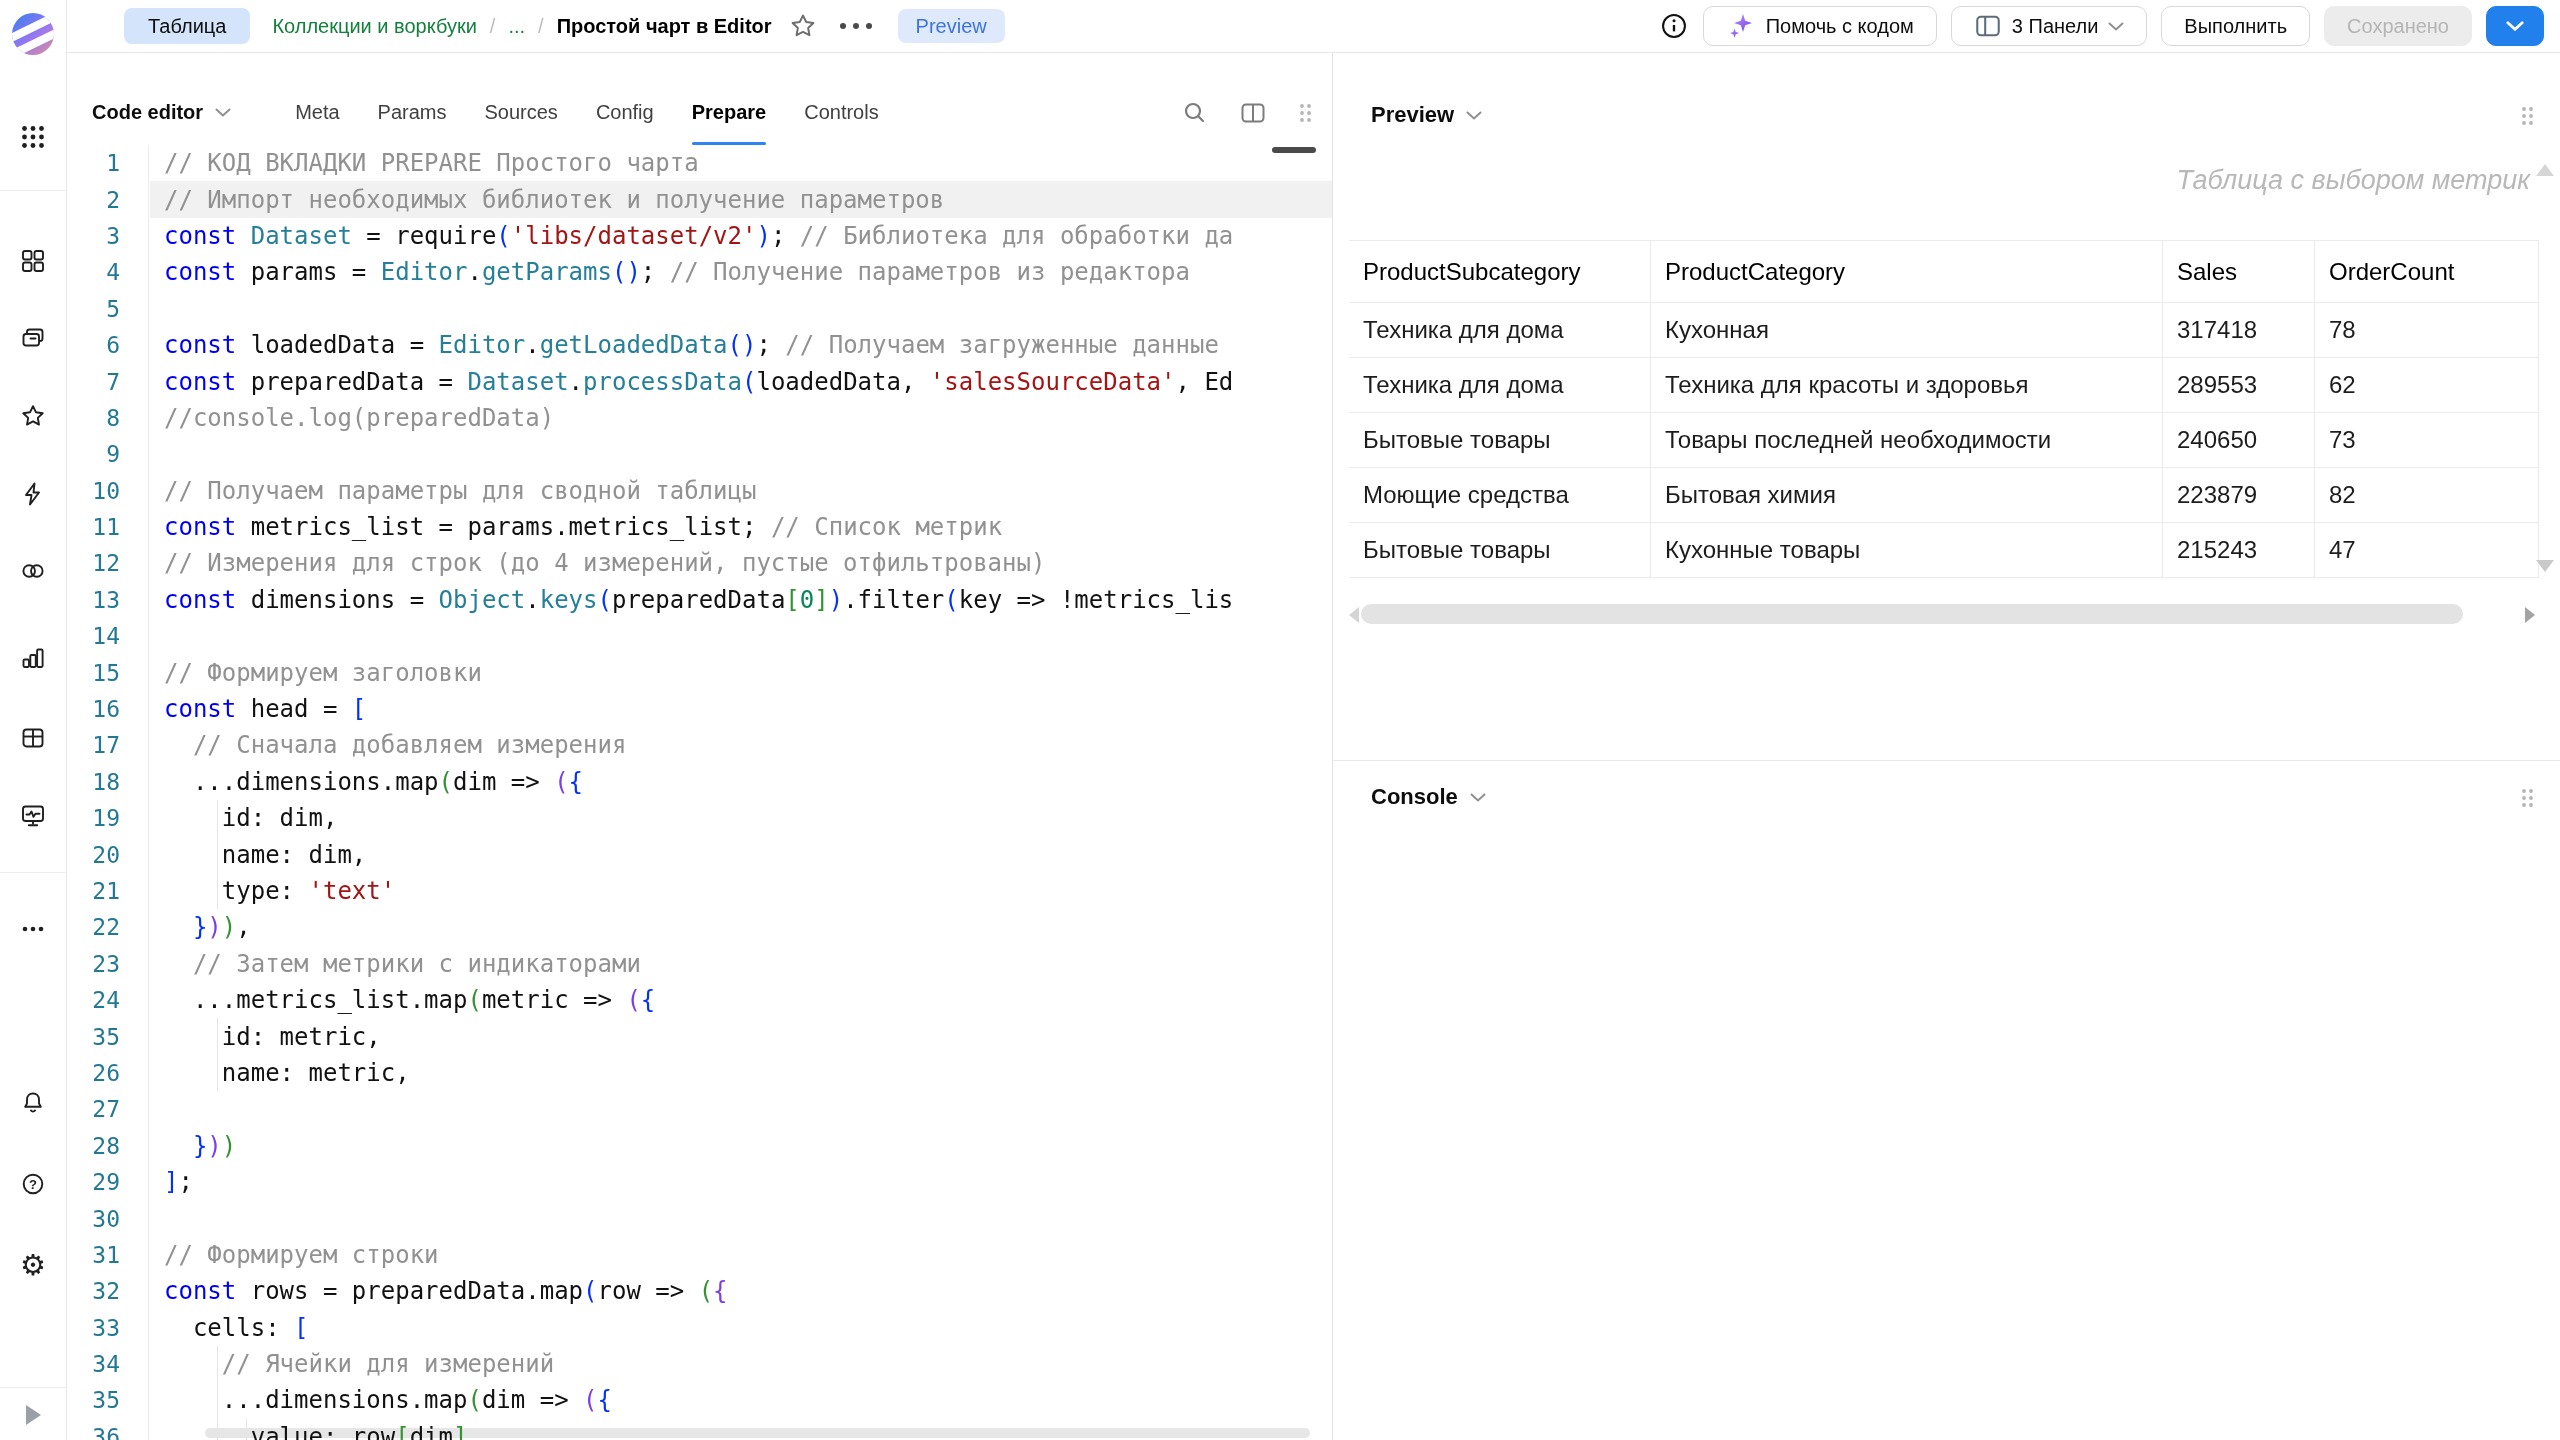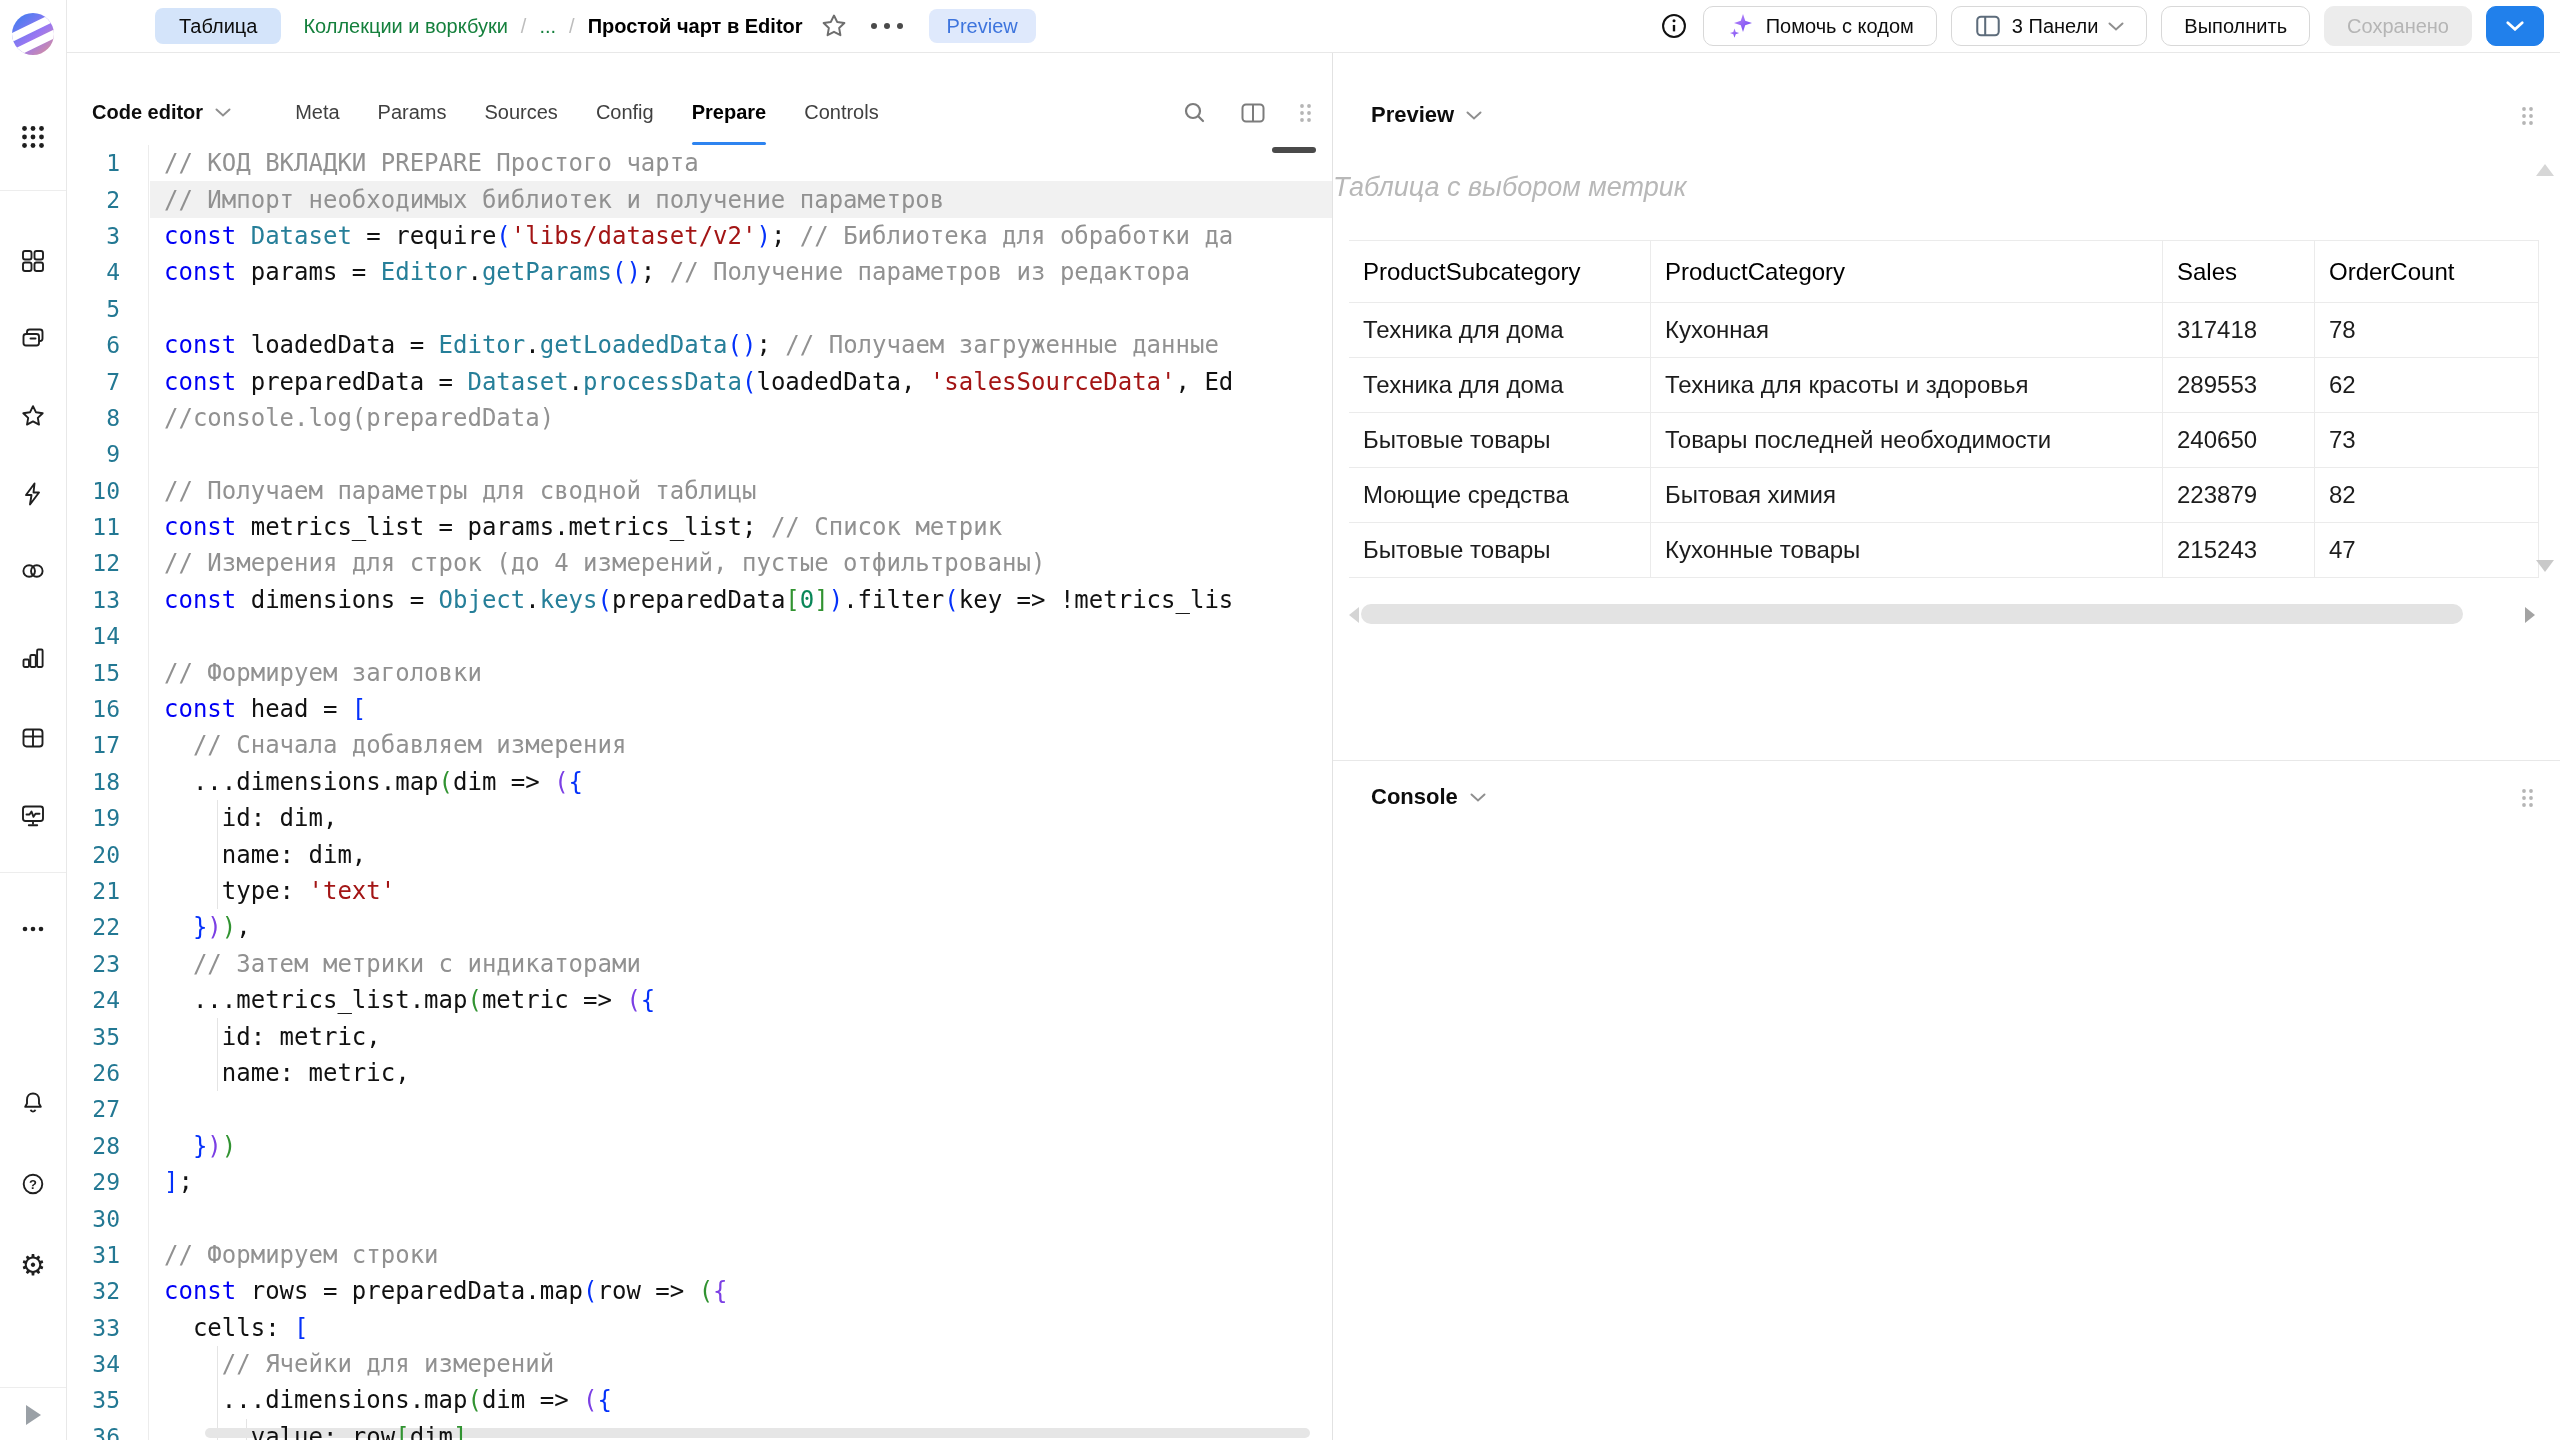--- a/index.html
+++ b/index.html
@@ -11,21 +11,21 @@
   .rail .ricon{position:absolute;left:50%;transform:translateX(-50%);width:30px;height:30px;display:flex;align-items:center;justify-content:center;cursor:pointer;}
   .rail .rdiv{position:absolute;left:0;width:66px;height:1px;background:#ededed;}
   .logo{position:absolute;left:12px;top:13px;width:42px;height:42px;border-radius:50%;
         background:linear-gradient(140deg,#3d7df0 5%,#9a77f2 55%,#e0938f 100%);overflow:hidden;cursor:pointer;}
   .logo i{position:absolute;left:-25%;width:150%;height:8px;background:#fff;transform:rotate(-26deg);}
   .logo i.s1{top:24%;} .logo i.s2{top:64%;}
 
   
   .topbar{position:absolute;left:66px;top:0;right:0;height:52px;background:#fff;border-bottom:1px solid #e8e8e8;
           display:flex;align-items:center;z-index:4;}
-  .chip{margin-left:89px;background:#d4e4fa;border-radius:8px;height:36px;display:flex;align-items:center;
+  .chip{margin-left:58px;background:#d4e4fa;border-radius:8px;height:36px;display:flex;align-items:center;
         padding:0 24px;font-size:20px;color:#0d0d0d;cursor:pointer;}
   .crumbs{display:flex;align-items:center;margin-left:22px;font-size:20px;}
   .bc-item{color:#15803d;cursor:pointer;}
   .bc-item.bold{font-weight:bold;color:#000;}
   .bc-sep{color:#bdbdbd;margin:0 13px;}
   .tb-star{margin-left:16px;cursor:pointer;display:flex;}
   .tb-dots{margin-left:22px;display:flex;gap:7px;cursor:pointer;}
   .tb-dots i{width:6px;height:6px;border-radius:50%;background:#4a4a4a;}
   .badge{margin-left:26px;background:#dfe9fc;color:#3d74dd;border-radius:8px;height:34px;
          display:flex;align-items:center;padding:0 18px;font-size:20px;cursor:pointer;}
@@ -59,21 +59,21 @@
   .tk-c{color:#919191}.tk-n{color:#098658}.tk-b1{color:#0431fa}.tk-b2{color:#319331}.tk-b3{color:#7b3fe4}
   .code-dash{position:absolute;top:2px;left:1206px;width:44px;height:6px;border-radius:3px;background:#4a4a4a;}
   .code-hscroll{position:absolute;left:139px;right:22px;bottom:2px;height:10px;border-radius:5px;background:#e6e6e6;cursor:pointer;}
 
   
   .preview{position:absolute;left:1332px;top:52px;right:0;bottom:0;background:#fff;border-left:1px solid #e2e2e2;box-sizing:border-box;}
   .phead{position:absolute;left:38px;display:flex;align-items:center;gap:12px;font-size:22px;font-weight:bold;color:#0d0d0d;cursor:pointer;}
   .phead.pv{top:50px;} .phead.cs{top:732px;}
   .grip{position:absolute;right:24px;cursor:grab;display:flex;}
   .grip.g1{top:53px;} .grip.g2{top:735px;}
-  .chart-title{position:absolute;left:0;right:30px;top:120px;text-align:left;font-size:27px;font-style:italic;color:#b8b8b8;}
+  .chart-title{position:absolute;left:0;right:30px;top:113px;text-align:right;font-size:27px;font-style:italic;color:#b8b8b8;}
 
   .ptable{position:absolute;left:16px;top:188px;width:1190px;border-top:1px solid #ebebeb;font-size:24px;}
   .trow{display:grid;grid-template-columns:302px 512px 152px 224px;}
   .th,.td{border-right:1px solid #ebebeb;border-bottom:1px solid #ebebeb;display:flex;align-items:center;padding-left:14px;box-sizing:border-box;overflow:hidden;white-space:nowrap;}
   .th{height:62px;color:#000;font-weight:500;cursor:pointer;}
   .td{height:55px;color:#1c1c1c;}
 
   .arr-up{position:absolute;left:1203px;top:112px;width:0;height:0;border-left:9px solid transparent;border-right:9px solid transparent;border-bottom:12px solid #d6d6d6;cursor:pointer;}
   .arr-dn{position:absolute;left:1203px;top:508px;width:0;height:0;border-left:9px solid transparent;border-right:9px solid transparent;border-top:12px solid #c9c9c9;cursor:pointer;}
   .hscroll{position:absolute;left:16px;top:548px;width:1190px;height:28px;}

